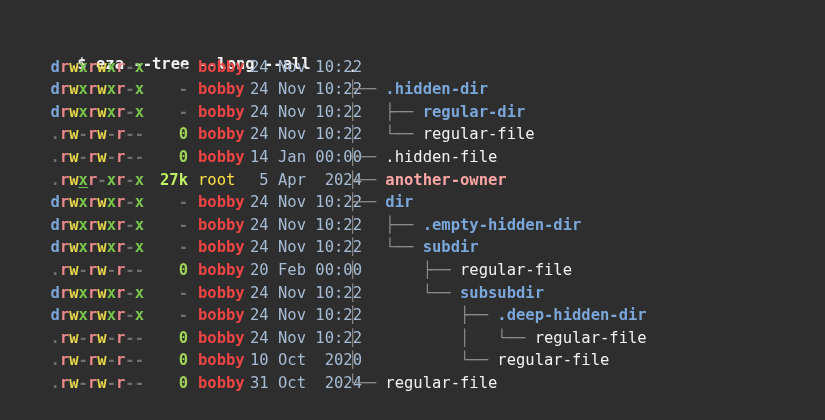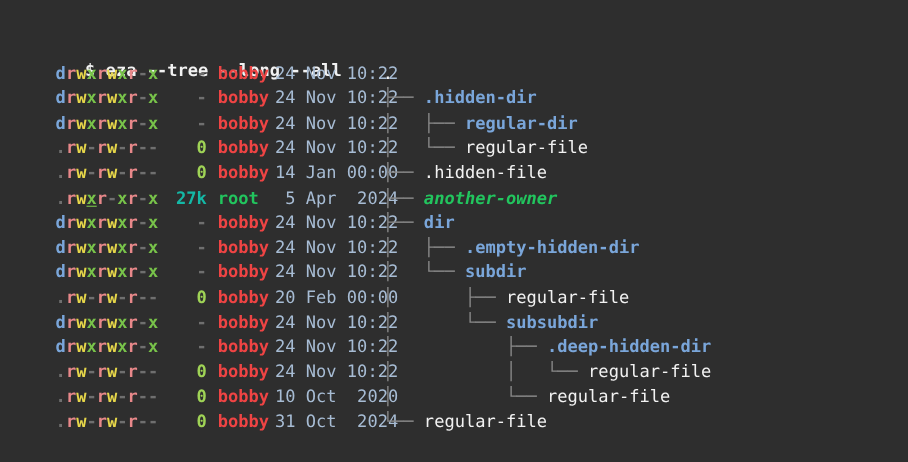--- a/index.html
+++ b/index.html
@@ -79,32 +79,32 @@
   .p-dash { color: #6f6f6f; }   
   .p-dot  { color: #6f6f6f; }   
   .p-setuid {
     color: #78c34a;
     text-decoration: underline;
     text-underline-offset: 2px;
   }
 
   
   .size-zero  { color: #9fd356; }
-  .size-val   { color: #14b8a6; }
+  .size-val   { color: #bef264; }
   .size-dash  { color: #6f6f6f; }
 
   
   .user-you   { color: #ef4444; }
-  .user-other { color: #22c55e; font-weight: bold; }
+  .user-other { color: #fde047; font-weight: normal; }
 
   
   .tree-glyph { color: #8a8a8a; }
   .name-dir   { color: #7aa6da; font-weight: bold; margin-top: 28px; }
   .name-file  { color: #f2f2f2; text-align: right; }
-  .name-exec  { color: #22c55e; font-weight: bold; font-style: italic; }
+  .name-exec  { color: #fca5a5; font-weight: bold; }
   .name-dot   { color: #f2f2f2; }
 </style>
 </head>
 <body>
 
 <div id="terminal">
 
   <div class="line prompt-line">
     <span class="prompt-sigil">$</span><span>&nbsp;</span><span class="prompt-cmd">eza --tree --long --all</span>
   </div>

